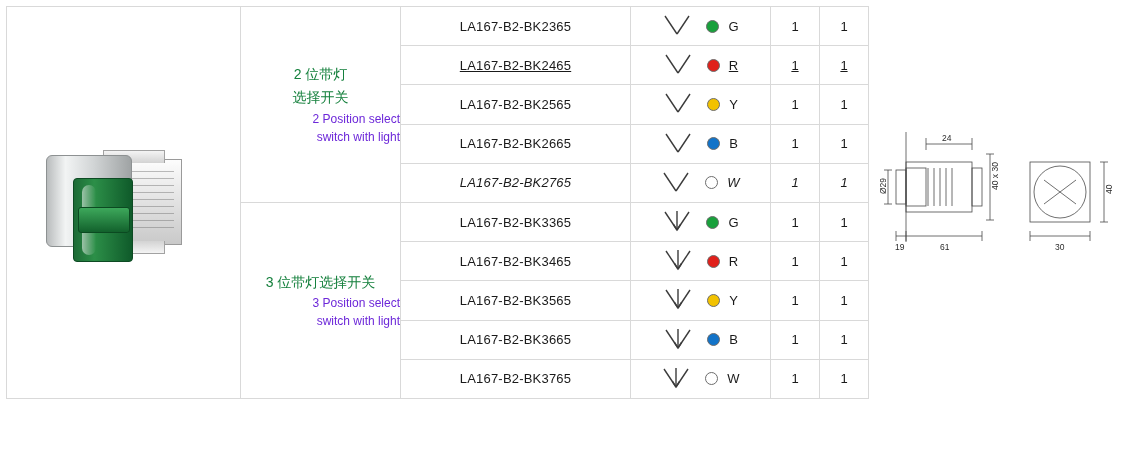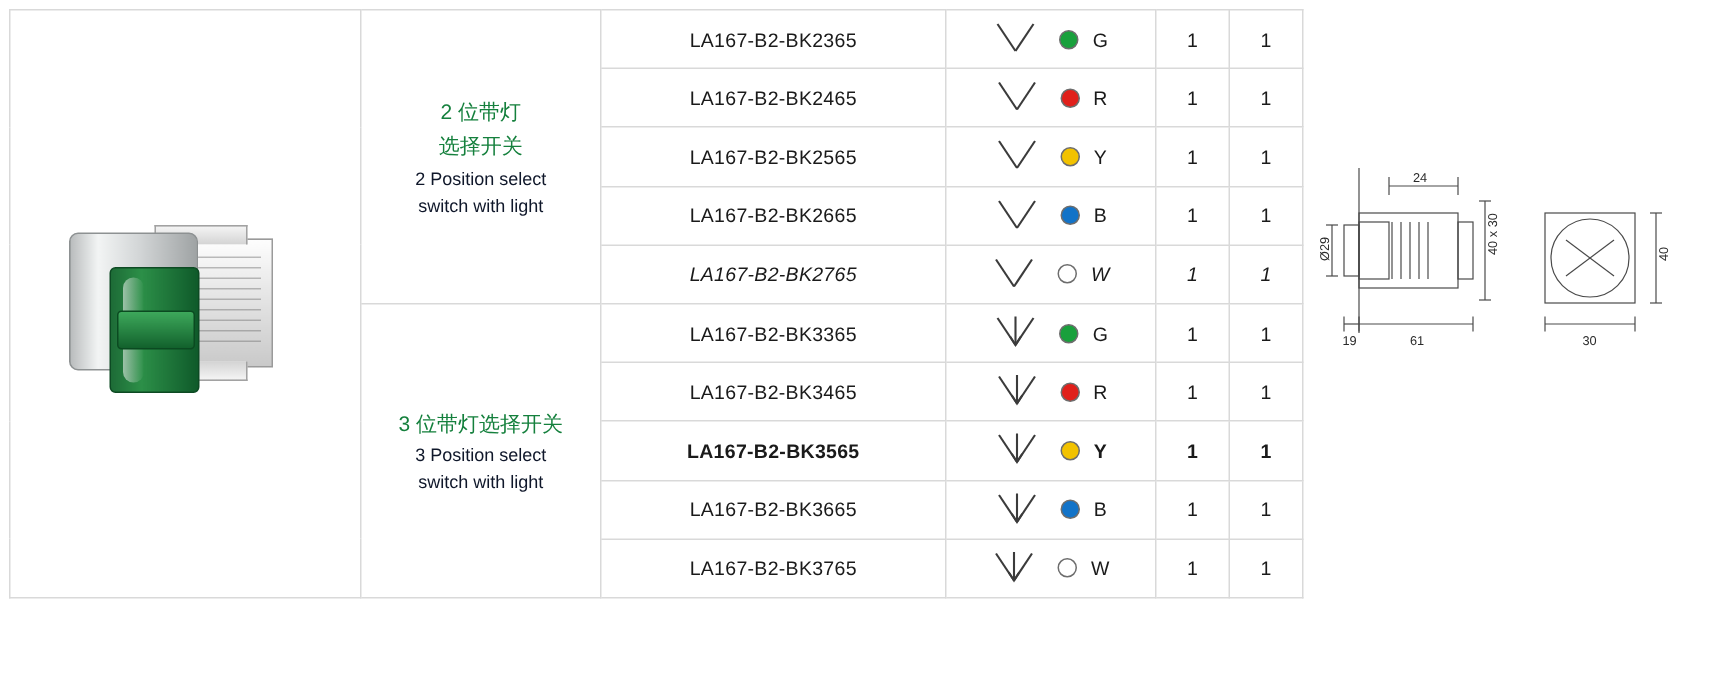--- a/index.html
+++ b/index.html
@@ -120,21 +120,21 @@
   }
   .p-shaft {
     position: absolute;
     left: 104px; top: 48px;
     width: 26px; height: 34px;
     background: linear-gradient(180deg,#efefef,#c4c4c4);
     border: 1px solid #9c9c9c;
   }
 
   .desc-cn { font-size: 14px; line-height: 1.7; color: #15803d; }
-  .desc-en { font-size: 12px; line-height: 1.5; color: #0f172a; }
+  .desc-en { font-size: 12px; line-height: 1.5; color: #6d28d9; text-align: right; }
   .model { font-size: 14px; letter-spacing: .2px; }
   .num { font-size: 13px; }
 
   
   .sym {
     display: flex;
     align-items: center;
     justify-content: center;
     gap: 10px;
     height: 100%;
@@ -147,21 +147,21 @@
     border: 1px solid #6d6d6d;
     vertical-align: middle;
   }
   .sym-label { font-size: 13px; margin-left: 4px; }
   .sym-right { display: flex; align-items: center; gap: 5px; }
 
   
   .dims {
     position: absolute;
     left: 880px;
-    top: 104px;
+    top: 124px;
     width: 252px;
     height: 150px;
   }
   .note {
     position: absolute;
     left: 8px;
     top: 420px;
     font-size: 14.5px;
     color: #1f3fa8;
     letter-spacing: .2px;
@@ -219,21 +219,21 @@
               </svg>
               <div class="sym-right">
                 <span class="dot" style="background:#19a03c;"></span>
                 <span class="sym-label">G</span>
               </div>
             </div>
           </td>
           <td class="num">1</td>
           <td class="num">1</td>
         </tr>
-        <tr style="height: 39.2px;">
+        <tr style="height: 39.2px; text-decoration: underline;">
           <td class="model">LA167-B2-BK2465</td>
           <td>
             <div class="sym">
               <svg width="34" height="26" viewBox="0 0 34 26">
                 <path d="M3 3 L15 21" stroke="#3b3b3b" stroke-width="1.4" fill="none"></path>
                 <path d="M15 21 L27 3" stroke="#3b3b3b" stroke-width="1.4" fill="none"></path>
               </svg>
               <div class="sym-right">
                 <span class="dot" style="background:#e0201b;"></span>
                 <span class="sym-label">R</span>
@@ -329,21 +329,21 @@
               </svg>
               <div class="sym-right">
                 <span class="dot" style="background:#e0201b;"></span>
                 <span class="sym-label">R</span>
               </div>
             </div>
           </td>
           <td class="num">1</td>
           <td class="num">1</td>
         </tr>
-        <tr style="height: 39.2px; font-weight: bold;">
+        <tr style="height: 39.2px;">
           <td class="model">LA167-B2-BK3565</td>
           <td>
             <div class="sym">
               <svg width="34" height="26" viewBox="0 0 34 26">
                 <path d="M3 3 L15 21" stroke="#3b3b3b" stroke-width="1.4" fill="none"></path>
                 <path d="M15 21 L27 3" stroke="#3b3b3b" stroke-width="1.4" fill="none"></path>
                 <path d="M15 2 L15 20" stroke="#3b3b3b" stroke-width="1.4" fill="none"></path>
                 <path d="M11.5 15.5 L15 21 L18.5 15.5" stroke="#3b3b3b" stroke-width="1.4" fill="none"></path>
               </svg>
               <div class="sym-right">

